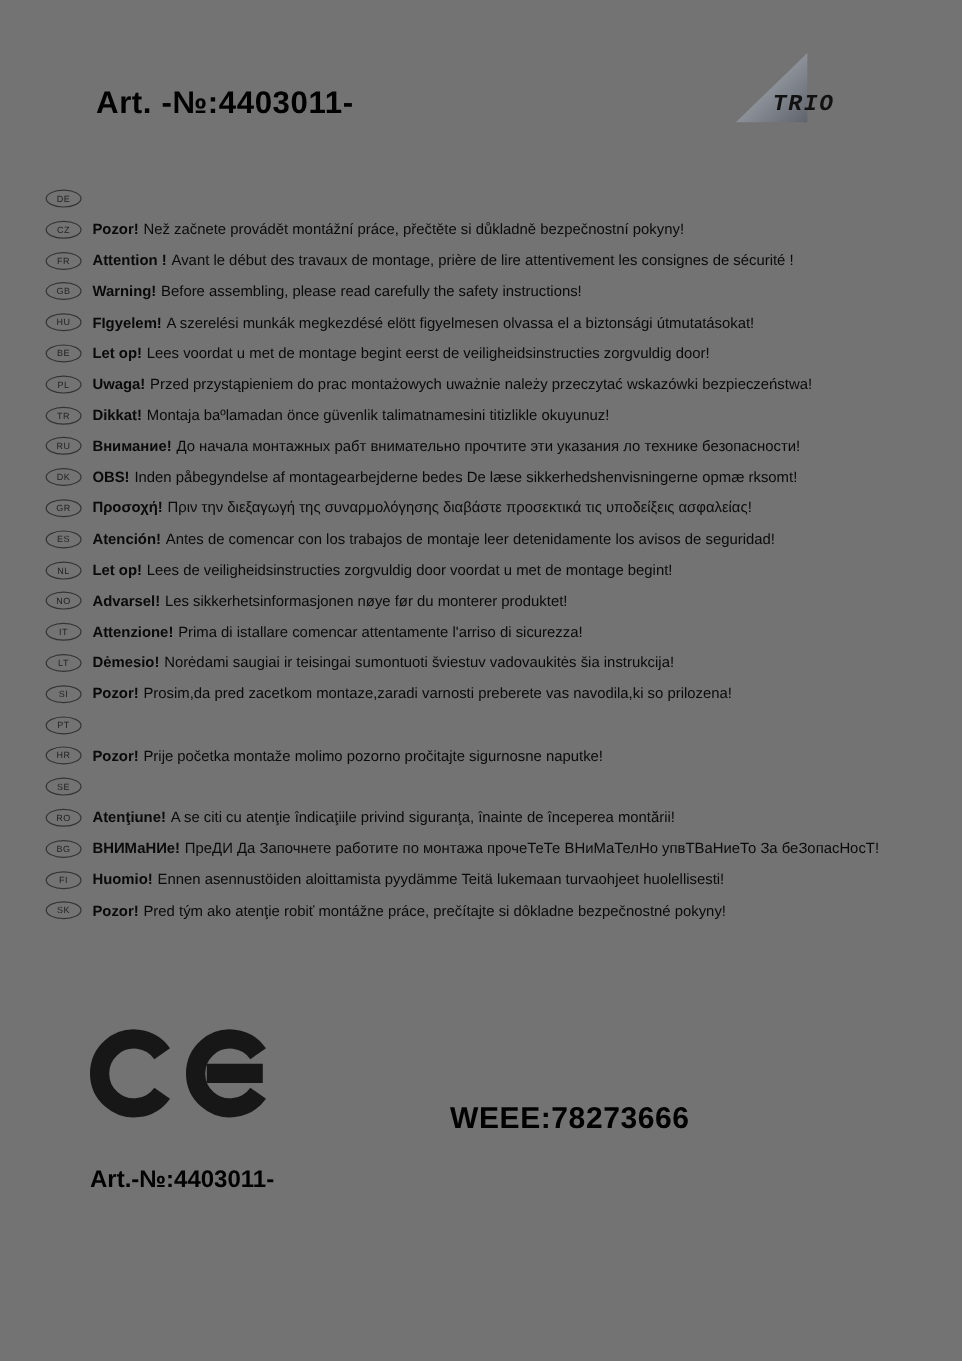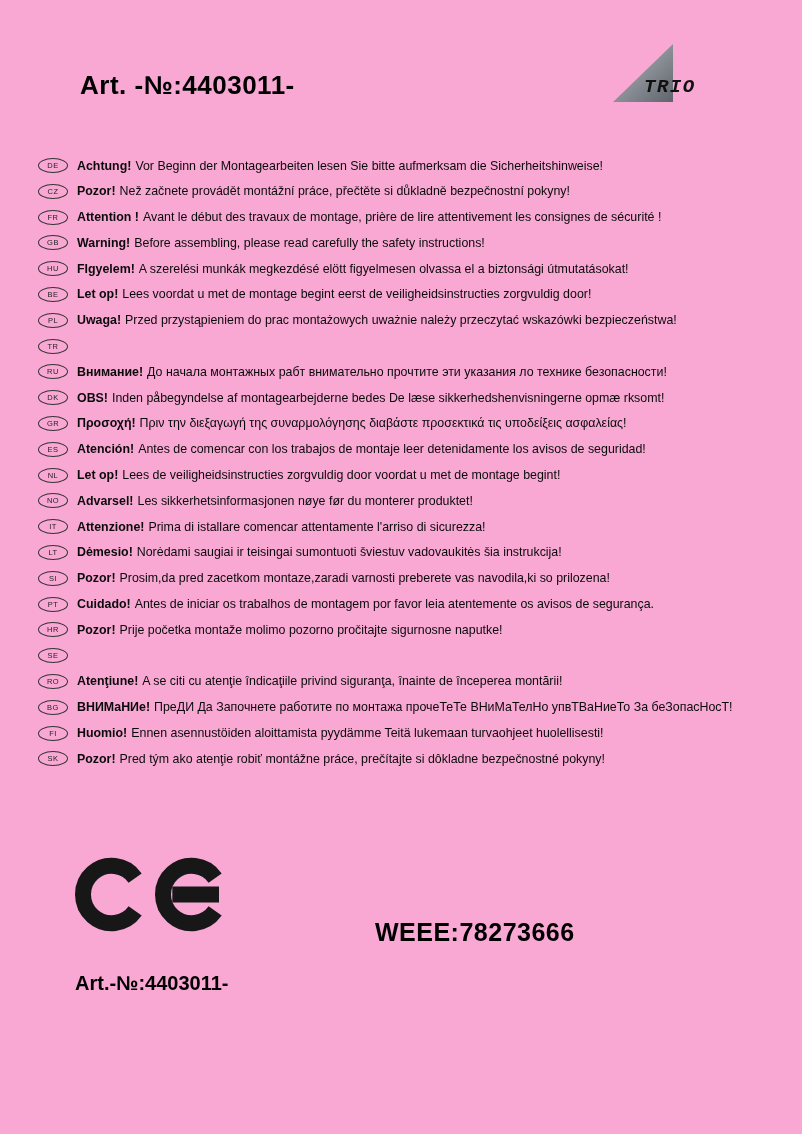--- a/index.html
+++ b/index.html
@@ -1,16 +1,16 @@
 <!DOCTYPE html>
 <html><head>
 <meta charset="utf-8">
 <style>
   html,body{margin:0;padding:0;background:#fff;}
-  .page{position:relative;width:802px;height:1134px;background:#f9a8d4;
+  .page{position:relative;width:802px;height:1134px;background:#737373;
         font-family:"Liberation Sans",sans-serif;color:#000;overflow:hidden;}
   .title{position:absolute;left:80px;top:70px;font-size:26px;font-weight:bold;letter-spacing:0.5px;}
   .logo{position:absolute;left:613px;top:44px;width:90px;height:58px;}
   .logo svg{position:absolute;left:0;top:0;display:block;}
   .logo-text{position:absolute;left:31px;top:32px;font-size:19px;font-weight:bold;font-style:italic;letter-spacing:1.5px;color:#111;font-family:Liberation Mono, monospace;}
   .warnings{position:absolute;left:38px;top:158px;width:762px;}
   .warning-row{display:flex;align-items:center;height:15px;margin-bottom:10.8px;white-space:nowrap;}
   .badge{flex:0 0 auto;width:28px;height:13px;border:1.2px solid #333;border-radius:50%;
          font-size:7.5px;line-height:13px;text-align:center;letter-spacing:0.5px;margin-right:9px;color:#222;}
   .warning-body{font-size:12.4px;color:#0a0a0a;}
@@ -35,21 +35,20 @@
         </linearGradient>
       </defs>
       <polygon points="0,58 60,0 60,58" fill="url(#triGrad)"></polygon>
     </svg>
     <div class="logo-text">TRIO</div>
   </div>
 
   <div class="warnings">
     <div class="warning-row">
       <span class="badge">DE</span>
-      <span class="warning-body"><b class="kw">Achtung!</b><span>Vor Beginn der Montagearbeiten lesen Sie bitte aufmerksam die Sicherheitshinweise!</span></span>
     </div>
 
     <div class="warning-row">
       <span class="badge">CZ</span>
       <span class="warning-body"><b class="kw">Pozor!</b><span>Než začnete provádět montážní práce, přečtěte si důkladně bezpečnostní pokyny!</span></span>
     </div>
 
     <div class="warning-row">
       <span class="badge">FR</span>
       <span class="warning-body"><b class="kw">Attention !</b><span>Avant le début des travaux de montage, prière de lire attentivement les consignes de sécurité !</span></span>
@@ -70,20 +69,21 @@
       <span class="warning-body"><b class="kw">Let op!</b><span>Lees voordat u met de montage begint eerst de veiligheidsinstructies zorgvuldig door!</span></span>
     </div>
 
     <div class="warning-row">
       <span class="badge">PL</span>
       <span class="warning-body"><b class="kw">Uwaga!</b><span>Przed przystąpieniem do prac montażowych uważnie należy przeczytać wskazówki bezpieczeństwa!</span></span>
     </div>
 
     <div class="warning-row">
       <span class="badge">TR</span>
+      <span class="warning-body"><b class="kw">Dikkat!</b><span>Montaja baºlamadan önce güvenlik talimatnamesini titizlikle okuyunuz!</span></span>
     </div>
 
     <div class="warning-row">
       <span class="badge">RU</span>
       <span class="warning-body"><b class="kw">Внимание!</b><span>До начала монтажных рабт внимательно прочтите эти указания ло технике безопасности!</span></span>
     </div>
 
     <div class="warning-row">
       <span class="badge">DK</span>
       <span class="warning-body"><b class="kw">OBS!</b><span>Inden påbegyndelse af montagearbejderne bedes De læse sikkerhedshenvisningerne opmæ rksomt!</span></span>
@@ -119,21 +119,20 @@
       <span class="warning-body"><b class="kw">Dėmesio!</b><span>Norėdami saugiai ir teisingai sumontuoti šviestuv vadovaukitės šia instrukcija!</span></span>
     </div>
 
     <div class="warning-row">
       <span class="badge">SI</span>
       <span class="warning-body"><b class="kw">Pozor!</b><span>Prosim,da pred zacetkom montaze,zaradi varnosti preberete vas navodila,ki so prilozena!</span></span>
     </div>
 
     <div class="warning-row">
       <span class="badge">PT</span>
-      <span class="warning-body"><b class="kw">Cuidado!</b><span>Antes de iniciar os trabalhos de montagem por favor leia atentemente os avisos de segurança.</span></span>
     </div>
 
     <div class="warning-row">
       <span class="badge">HR</span>
       <span class="warning-body"><b class="kw">Pozor!</b><span>Prije početka montaže molimo pozorno pročitajte sigurnosne naputke!</span></span>
     </div>
 
     <div class="warning-row">
       <span class="badge">SE</span>
     </div>

